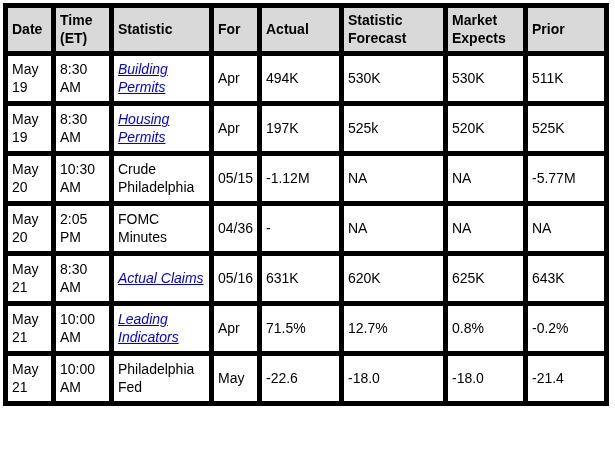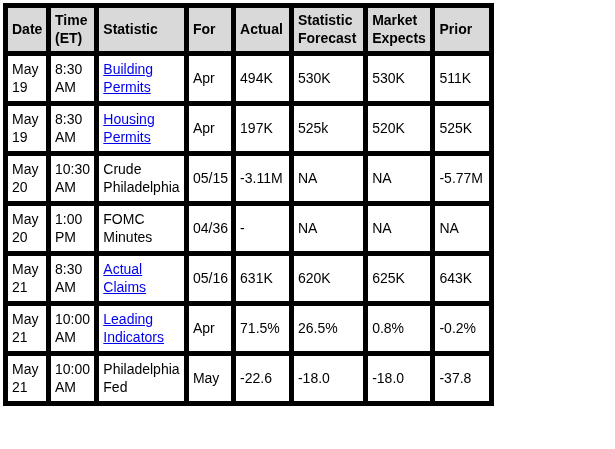--- a/index.html
+++ b/index.html
@@ -10,21 +10,21 @@
     --page-bg: #ffffff;
   }
   * { box-sizing: border-box; }
   html, body {
     margin: 0;
     padding: 0;
     background: var(--page-bg);
     font-family: "Liberation Sans", sans-serif;
   }
   .page {
-    width: 494px;
+    width: 615px;
     height: 449px;
     padding: 3px 0 0 3px;
     overflow: hidden;
     background: var(--page-bg);
   }
   table.calendar {
     border-collapse: collapse;
     table-layout: fixed;
   }
   .calendar th, .calendar td {
@@ -43,20 +43,21 @@
     font-weight: bold;
     height: 48px;
   }
   .calendar td {
     background: #ffffff;
     height: 50px;
   }
   .calendar a {
     color: var(--link);
     text-decoration: underline;
+    font-style: italic;
   }
 </style>
 </head>
 <body>
 
 <div class="page">
   <table class="calendar">
     <colgroup>
       <col style="width:48px">
       <col style="width:58px">
@@ -98,28 +99,28 @@
         <td>197K</td>
         <td>525k</td>
         <td>520K</td>
         <td>525K</td>
       </tr>
       <tr>
         <td>May 20</td>
         <td>10:30 AM</td>
         <td>Crude Philadelphia</td>
         <td>05/15</td>
-        <td>-3.11M</td>
+        <td>-1.12M</td>
         <td>NA</td>
         <td>NA</td>
         <td>-5.77M</td>
       </tr>
       <tr>
         <td>May 20</td>
-        <td>1:00 PM</td>
+        <td>2:05 PM</td>
         <td>FOMC Minutes</td>
         <td>04/36</td>
         <td>-</td>
         <td>NA</td>
         <td>NA</td>
         <td>NA</td>
       </tr>
       <tr>
         <td>May 21</td>
         <td>8:30 AM</td>
@@ -129,29 +130,29 @@
         <td>620K</td>
         <td>625K</td>
         <td>643K</td>
       </tr>
       <tr>
         <td>May 21</td>
         <td>10:00 AM</td>
         <td><a href="#">Leading Indicators</a></td>
         <td>Apr</td>
         <td>71.5%</td>
-        <td>26.5%</td>
+        <td>12.7%</td>
         <td>0.8%</td>
         <td>-0.2%</td>
       </tr>
       <tr>
         <td>May 21</td>
         <td>10:00 AM</td>
         <td>Philadelphia Fed</td>
         <td>May</td>
         <td>-22.6</td>
         <td>-18.0</td>
         <td>-18.0</td>
-        <td>-37.8</td>
+        <td>-21.4</td>
       </tr>
     </tbody>
   </table>
 </div>
 
 </body></html>

